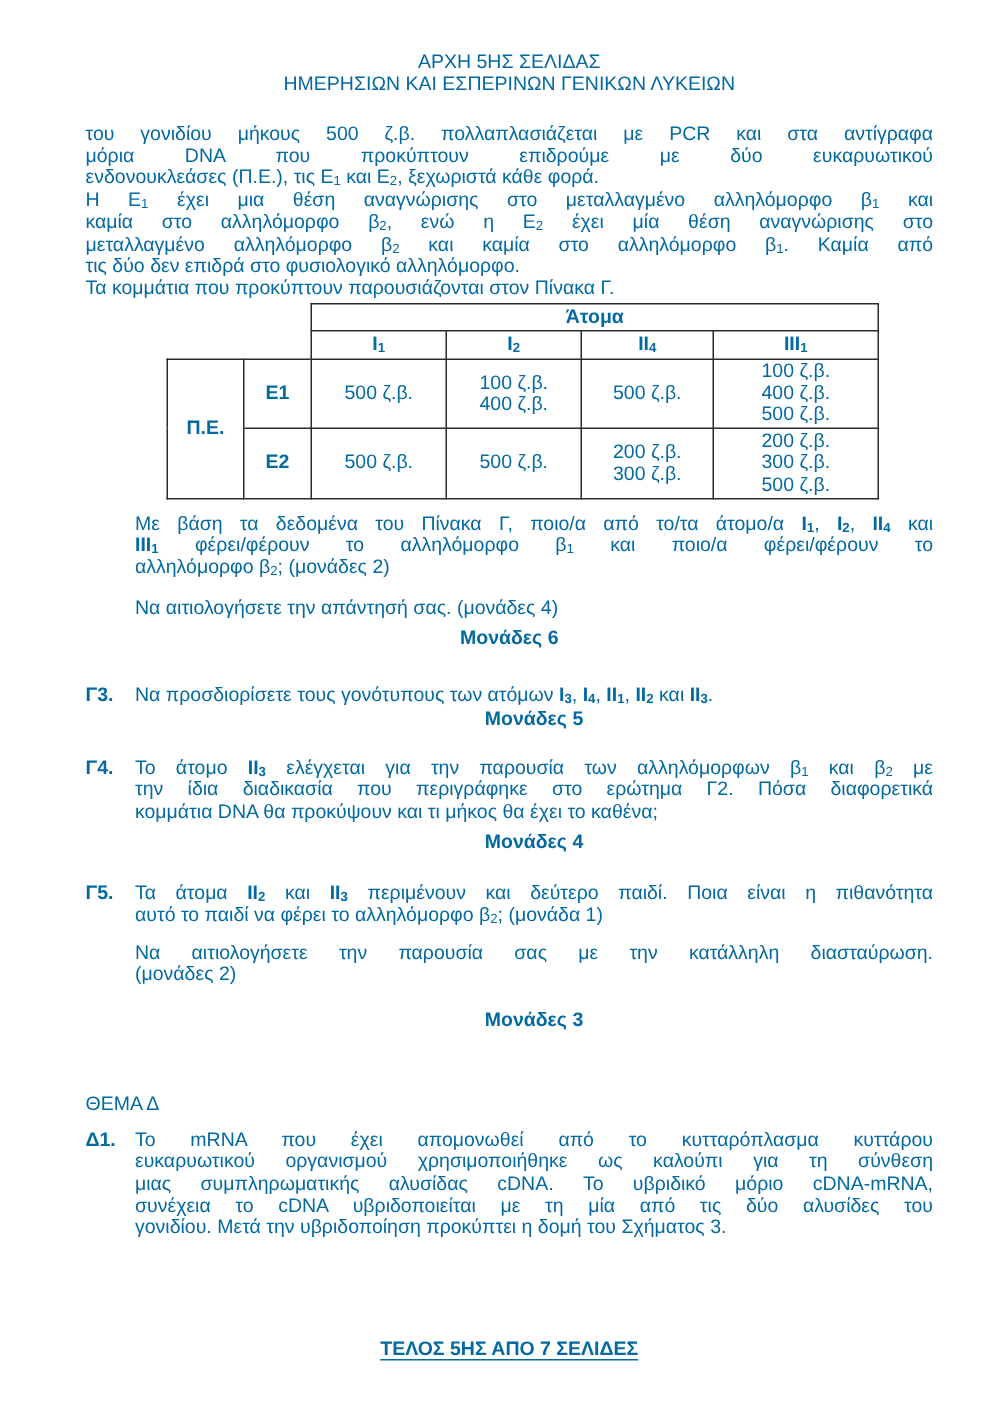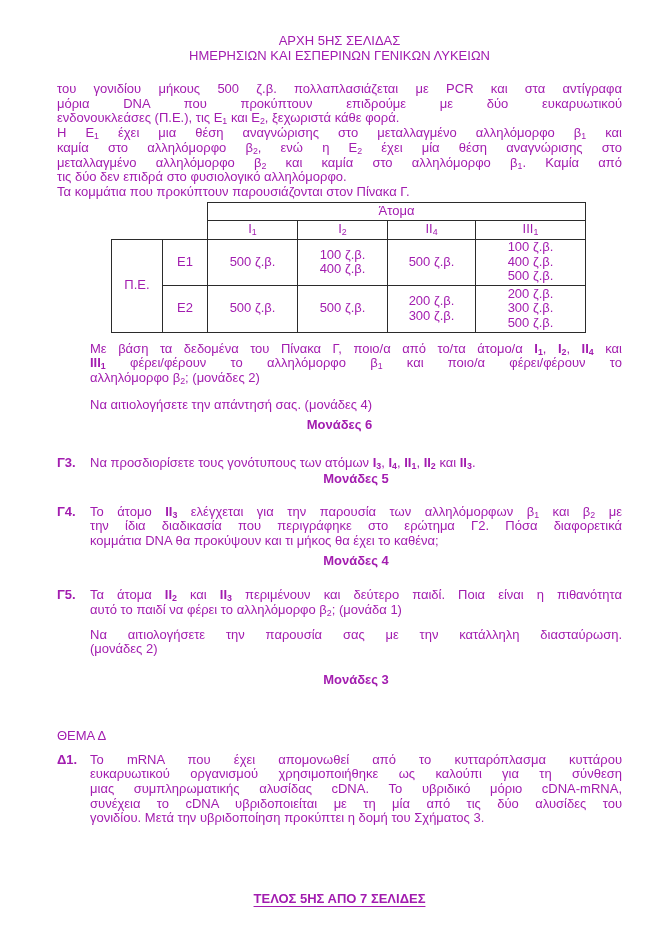--- a/index.html
+++ b/index.html
@@ -1,20 +1,20 @@
 <!DOCTYPE html>
 <html lang="el"><head>
 <meta charset="utf-8">
 <style>
   html,body{margin:0;padding:0;background:#ffffff;}
   .page{
     position:relative;
     width:668px;height:945px;
     background:#ffffff;
-    color:#a21caf;
+    color:#0369a1;
     font-family:"Liberation Sans","DejaVu Sans",sans-serif;
     font-size:13px;line-height:14.7px;
     box-sizing:border-box;
     padding:33px 46px 4px 57px;
     overflow:hidden;
   }
   .hdr{text-align:center;line-height:15px;}
   .intro{margin-top:19px;}
   .tline{text-align:left;}
   .jline{text-align:justify;text-align-last:justify;}
@@ -23,21 +23,21 @@
   .table-title{margin-top:12px;margin-left:54px;width:400px;text-align:center;font-weight:700;}
   table.gtable{
     border-collapse:collapse;table-layout:fixed;
     width:474px;margin-left:54px;margin-top:2px;
   }
   table.gtable th,table.gtable td{
     border:1px solid #2b2b2b;
     padding:0 4px;vertical-align:middle;text-align:center;
     font-size:13px;line-height:14.5px;
   }
-  table.gtable th{font-weight:400;margin-top:47px;}
+  table.gtable th{font-weight:700;margin-top:47px;}
   table.gtable .noborder{border:none;}
   .cell-multi{white-space:pre-line;}
   .r-atoms{height:18px;}
   .r-heads{height:19px;}
   .r-e1{height:46px;}
   .r-e2{height:47px;}
   .g2{margin-top:9px;margin-left:33px;}
   .g2-just{margin-top:12px;margin-left:33px;}
   .marks{font-weight:700;text-align:center;}
   .m6{margin-top:6px;}

